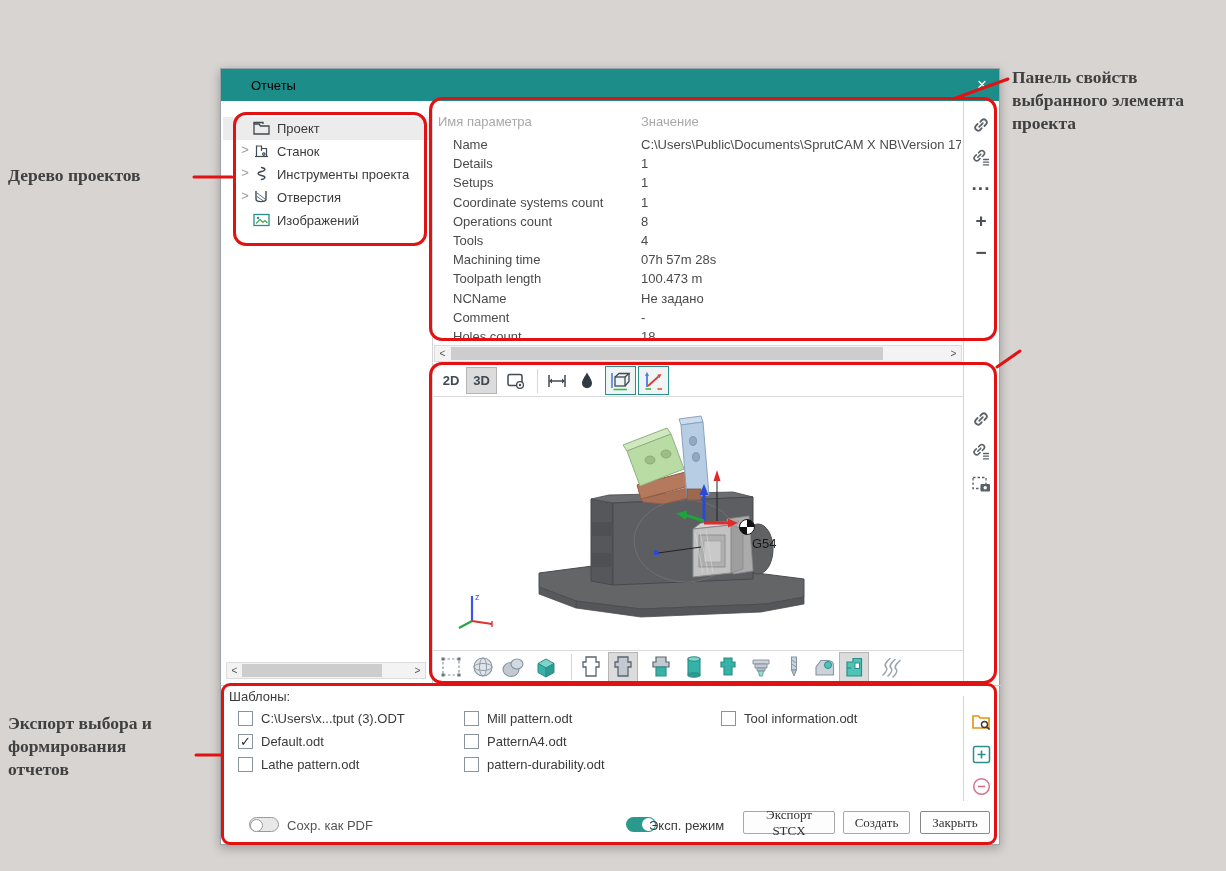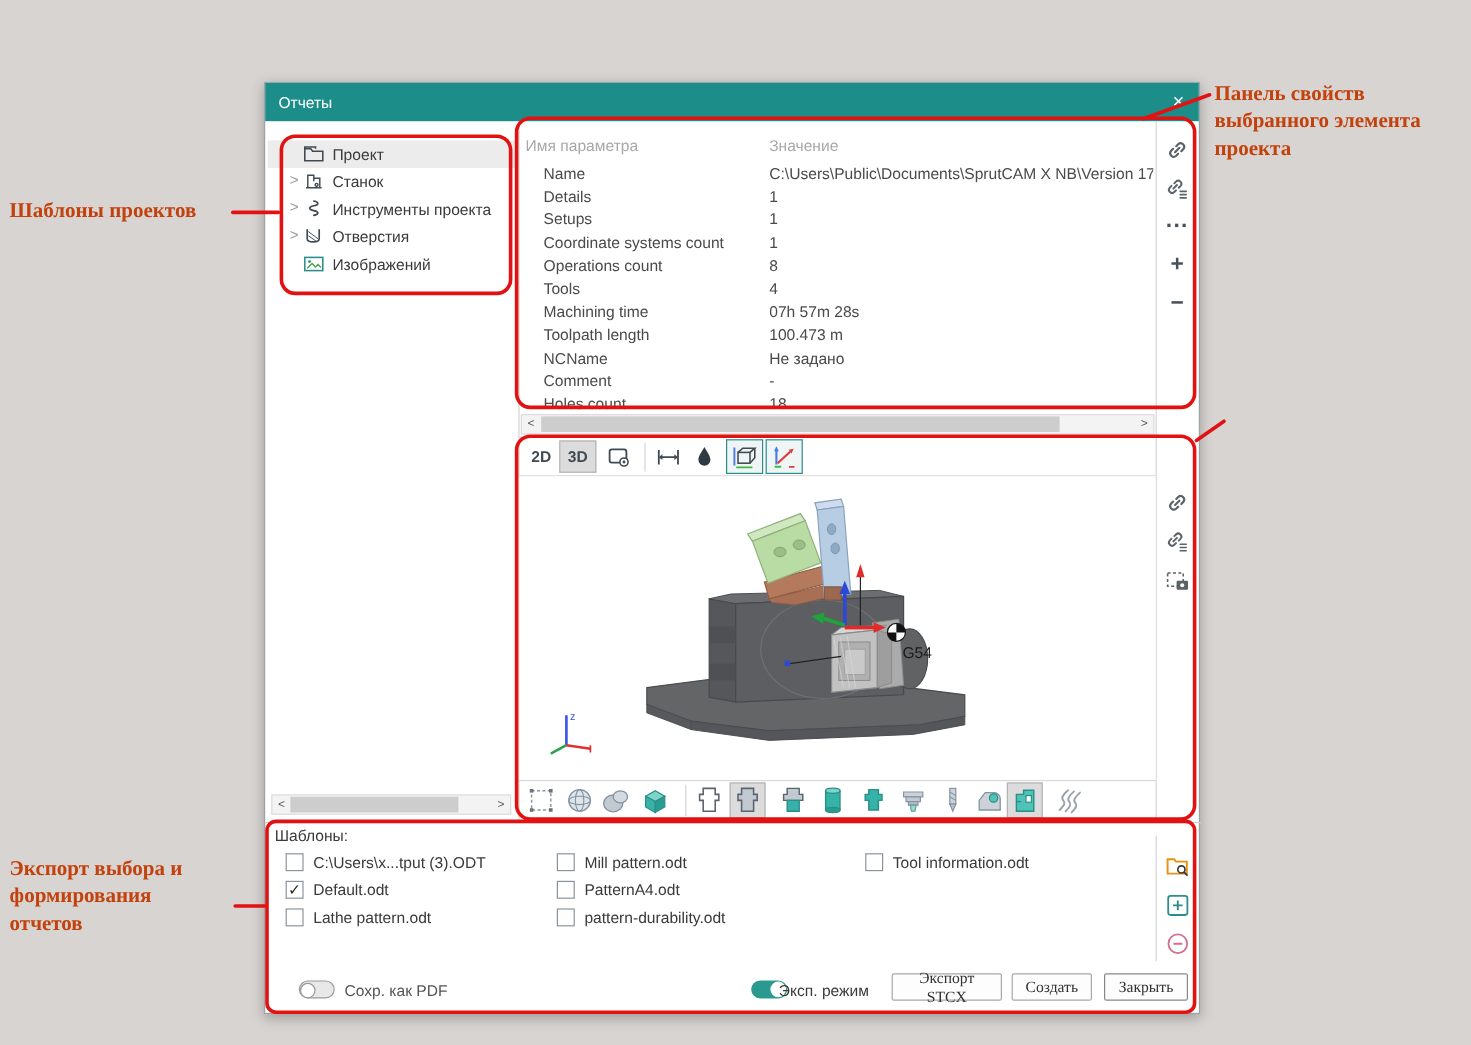--- a/index.html
+++ b/index.html
@@ -2,21 +2,21 @@
 <html><head>
 <meta charset="utf-8">
 <style>
   html,body{margin:0;padding:0;}
   body{font-family:"Liberation Sans","DejaVu Sans",sans-serif;background:#d8d4d2;}
   .page{position:relative;width:1226px;height:871px;background:#d8d4d2;overflow:hidden;}
   .p{position:absolute;}
   .dialog{position:absolute;left:220px;top:68px;width:780px;height:777px;background:#fff;
           border:1px solid #9aa4a4;box-sizing:border-box;box-shadow:0 3px 10px rgba(0,0,0,.28);}
   .titlebar{position:absolute;left:0;top:0;width:100%;height:32px;background:#1d8d89;display:flex;align-items:center;}
-  .titlebar .title{color:#ffffff;font-size:13px;margin-left:11px;}
+  .titlebar .title{color:#000000;font-size:13px;margin-left:30px;}
   .close-btn{position:absolute;right:4px;top:4px;width:26px;height:24px;color:#fff;font-size:17px;
              display:flex;align-items:center;justify-content:center;cursor:pointer;}
   .vsep{position:absolute;background:#d5d5d5;width:1px;}
   .hsep{position:absolute;background:#d9d9d9;height:1px;}
   
   .tree-row{position:absolute;left:2px;width:206px;height:23px;display:flex;align-items:center;font-size:13px;color:#3a3a3a;cursor:default;}
   .tree-row.sel-row{background:#ececec;}
   .tree-exp{position:absolute;left:16px;width:12px;color:#9a9a9a;font-size:13px;text-align:center;top:2px;}
   .tree-ico{position:absolute;left:30px;top:3px;}
   .tree-lab{position:absolute;left:54px;top:4px;white-space:nowrap;}
@@ -48,21 +48,21 @@
   .toggle.off{background:#e8e8e8;border:1px solid #9a9a9a;}
   .toggle.off .knob{left:0px;border:1px solid #9a9a9a;box-sizing:border-box;}
   .toggle.on{background:#2a9a8e;}
   .toggle.on .knob{right:1px;}
   .tgl-lab{position:absolute;font-size:13px;color:#555;white-space:nowrap;}
   .btn{position:absolute;background:#fdfdfd;border:1px solid #a8a8a8;border-radius:2px;font-size:13px;color:#333;
        display:flex;align-items:center;justify-content:center;cursor:pointer;font-family:Liberation Serif, serif;}
   .btn.ul-first::first-letter{text-decoration:underline;}
   
   .ann{position:absolute;font-family:"Liberation Serif","DejaVu Serif",serif;font-weight:bold;
-       font-size:17.5px;line-height:1.32;color:#c2410c;}
+       font-size:17.5px;line-height:1.32;color:#404040;}
   .redbox{position:absolute;border:3px solid #e31212;border-radius:13px;pointer-events:none;box-sizing:border-box;}
   .overlay{position:absolute;left:0;top:0;pointer-events:none;}
 </style>
 </head>
 <body>
 
 <div class="page">
 
   <div class="dialog">
 
@@ -522,15 +522,15 @@
   <svg class="overlay" width="1226" height="871">
     <g stroke="#e31212" stroke-width="3" stroke-linecap="round">
       <line x1="194" y1="177" x2="232" y2="177"></line>
       <line x1="1008" y1="79" x2="953" y2="99"></line>
       <line x1="1020" y1="351" x2="997" y2="367"></line>
       <line x1="196" y1="755" x2="221" y2="755"></line>
     </g>
   </svg>
 
   <div class="ann" style="left:1012px;top:66px;width:178px;">Панель свойств выбранного элемента проекта</div>
-  <div class="ann" style="left:8px;top:164px;width:200px;">Шаблоны проектов</div>
+  <div class="ann" style="left:8px;top:164px;width:200px;">Дерево проектов</div>
   <div class="ann" style="left:8px;top:712px;width:178px;">Экспорт выбора и формирования отчетов</div>
 </div>
 
 </body></html>

